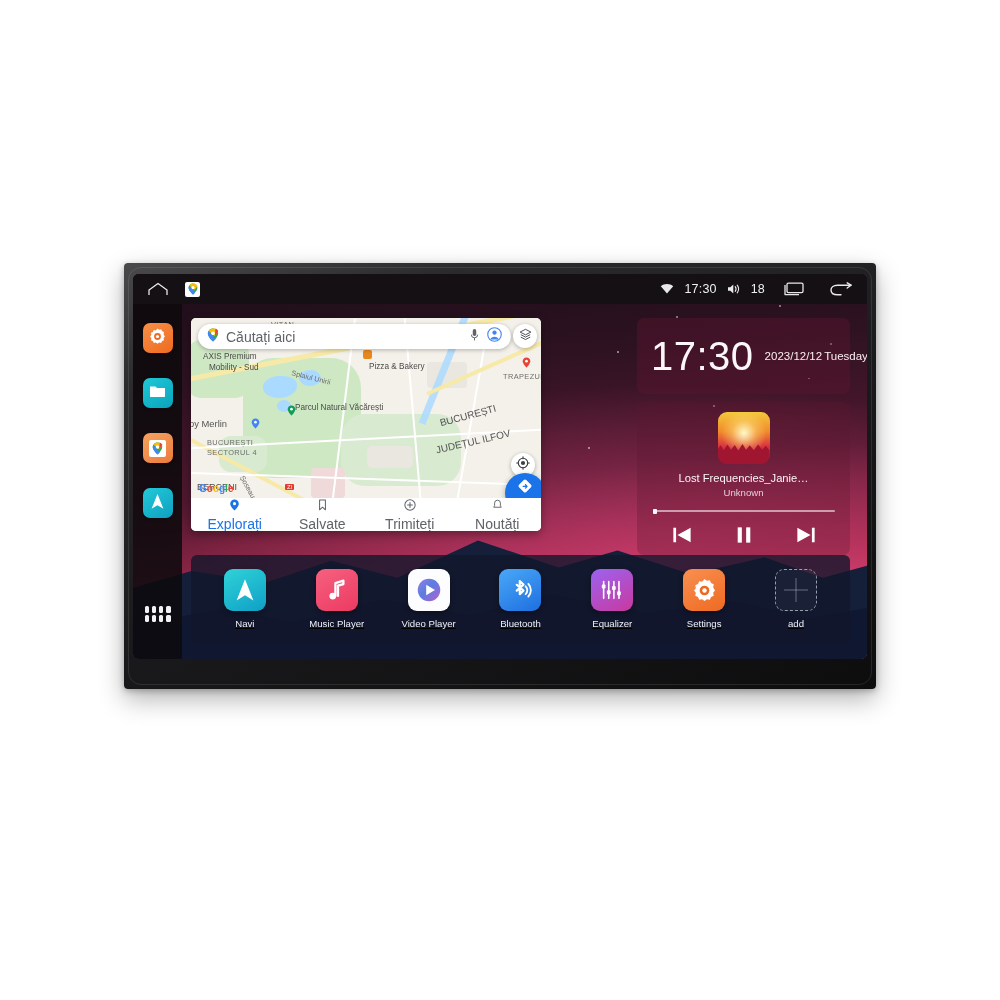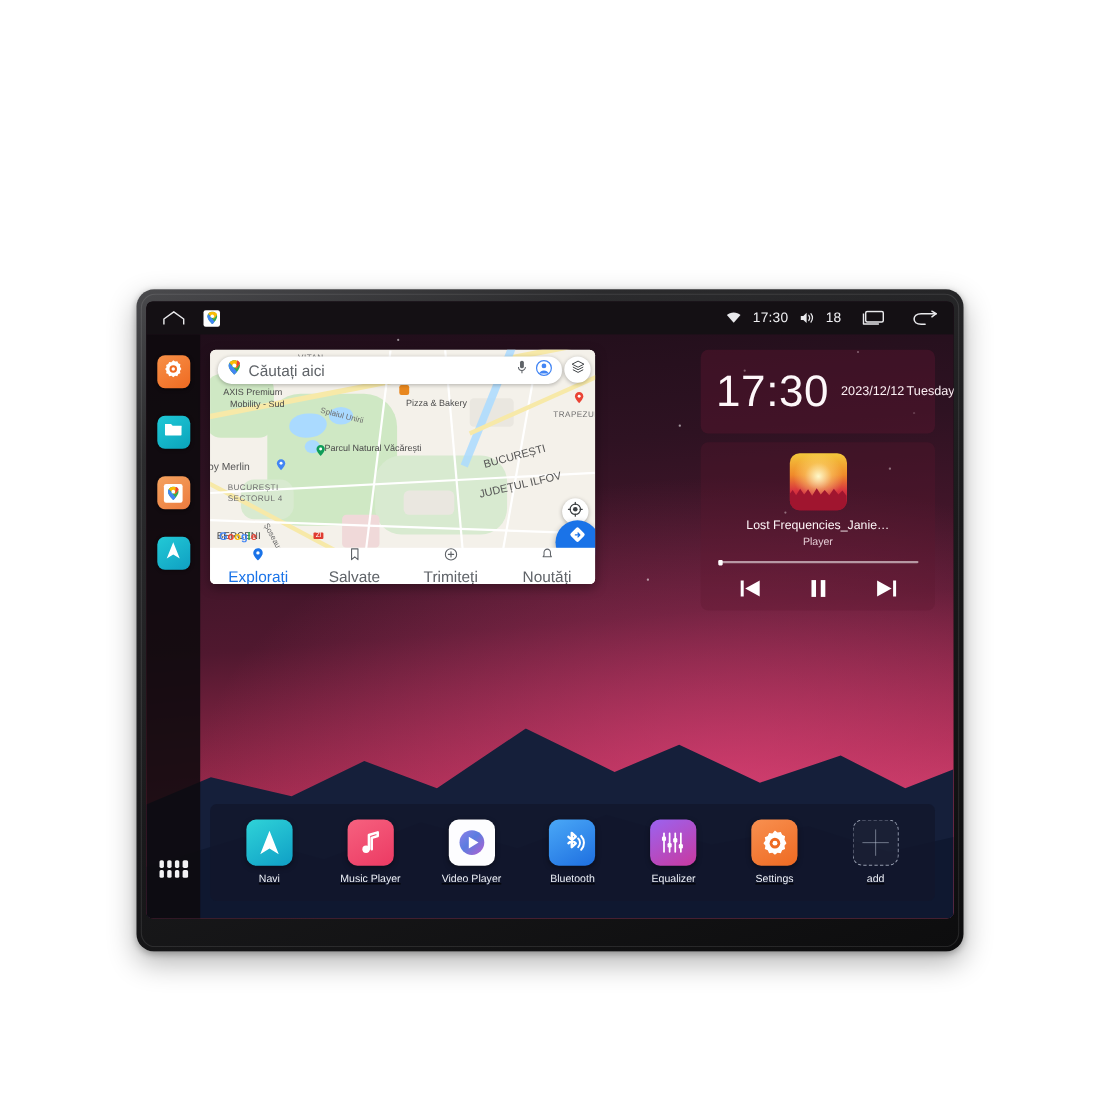--- a/index.html
+++ b/index.html
@@ -7,23 +7,23 @@
     width: 1000px; height: 1000px;
     background: #ffffff;
     font-family: "Liberation Sans", sans-serif;
     overflow: hidden;
   }
 
   
   #device {
     position: absolute;
     left: 124px; top: 263px;
-    width: 752px; height: 602px;
+    width: 752px; height: 426px;
     background: linear-gradient(160deg,#4a4a4d 0%,#2b2b2d 18%,#1a1a1c 55%,#0d0d0e 100%);
-    border-radius: 16px;
+    border-radius: 4px;
     padding: 11px 9px 30px 9px;
     box-shadow: 0 10px 26px rgba(0,0,0,.30), 0 2px 6px rgba(0,0,0,.25);
   }
   #device::after{
     content:""; position:absolute; left:4px; top:4px; right:4px; bottom:4px;
     border-radius:13px; pointer-events:none;
     border:1px solid rgba(255,255,255,.10);
   }
   #screen {
     position: relative;
@@ -488,21 +488,21 @@
         <div class="day">Tuesday</div>
       </div>
     </div>
 
     <div class="musicw">
       <div class="albumart">
         <div class="glow"></div>
         <div class="crowd"></div>
       </div>
       <div class="mtitle">Lost Frequencies_Janie…</div>
-      <div class="martist">Player</div>
+      <div class="martist">Unknown</div>
       <div class="mprog">
           <i></i>
         </div>
       <div class="mctrl">
         <span>
           <svg width="22" height="20" viewBox="0 0 24 22">
             <rect x="2.5" y="3" width="3" height="16" fill="#fff"></rect>
             <path d="M21.5 3 L21.5 19 L7 11 Z" fill="#fff"></path>
           </svg>
         </span>

